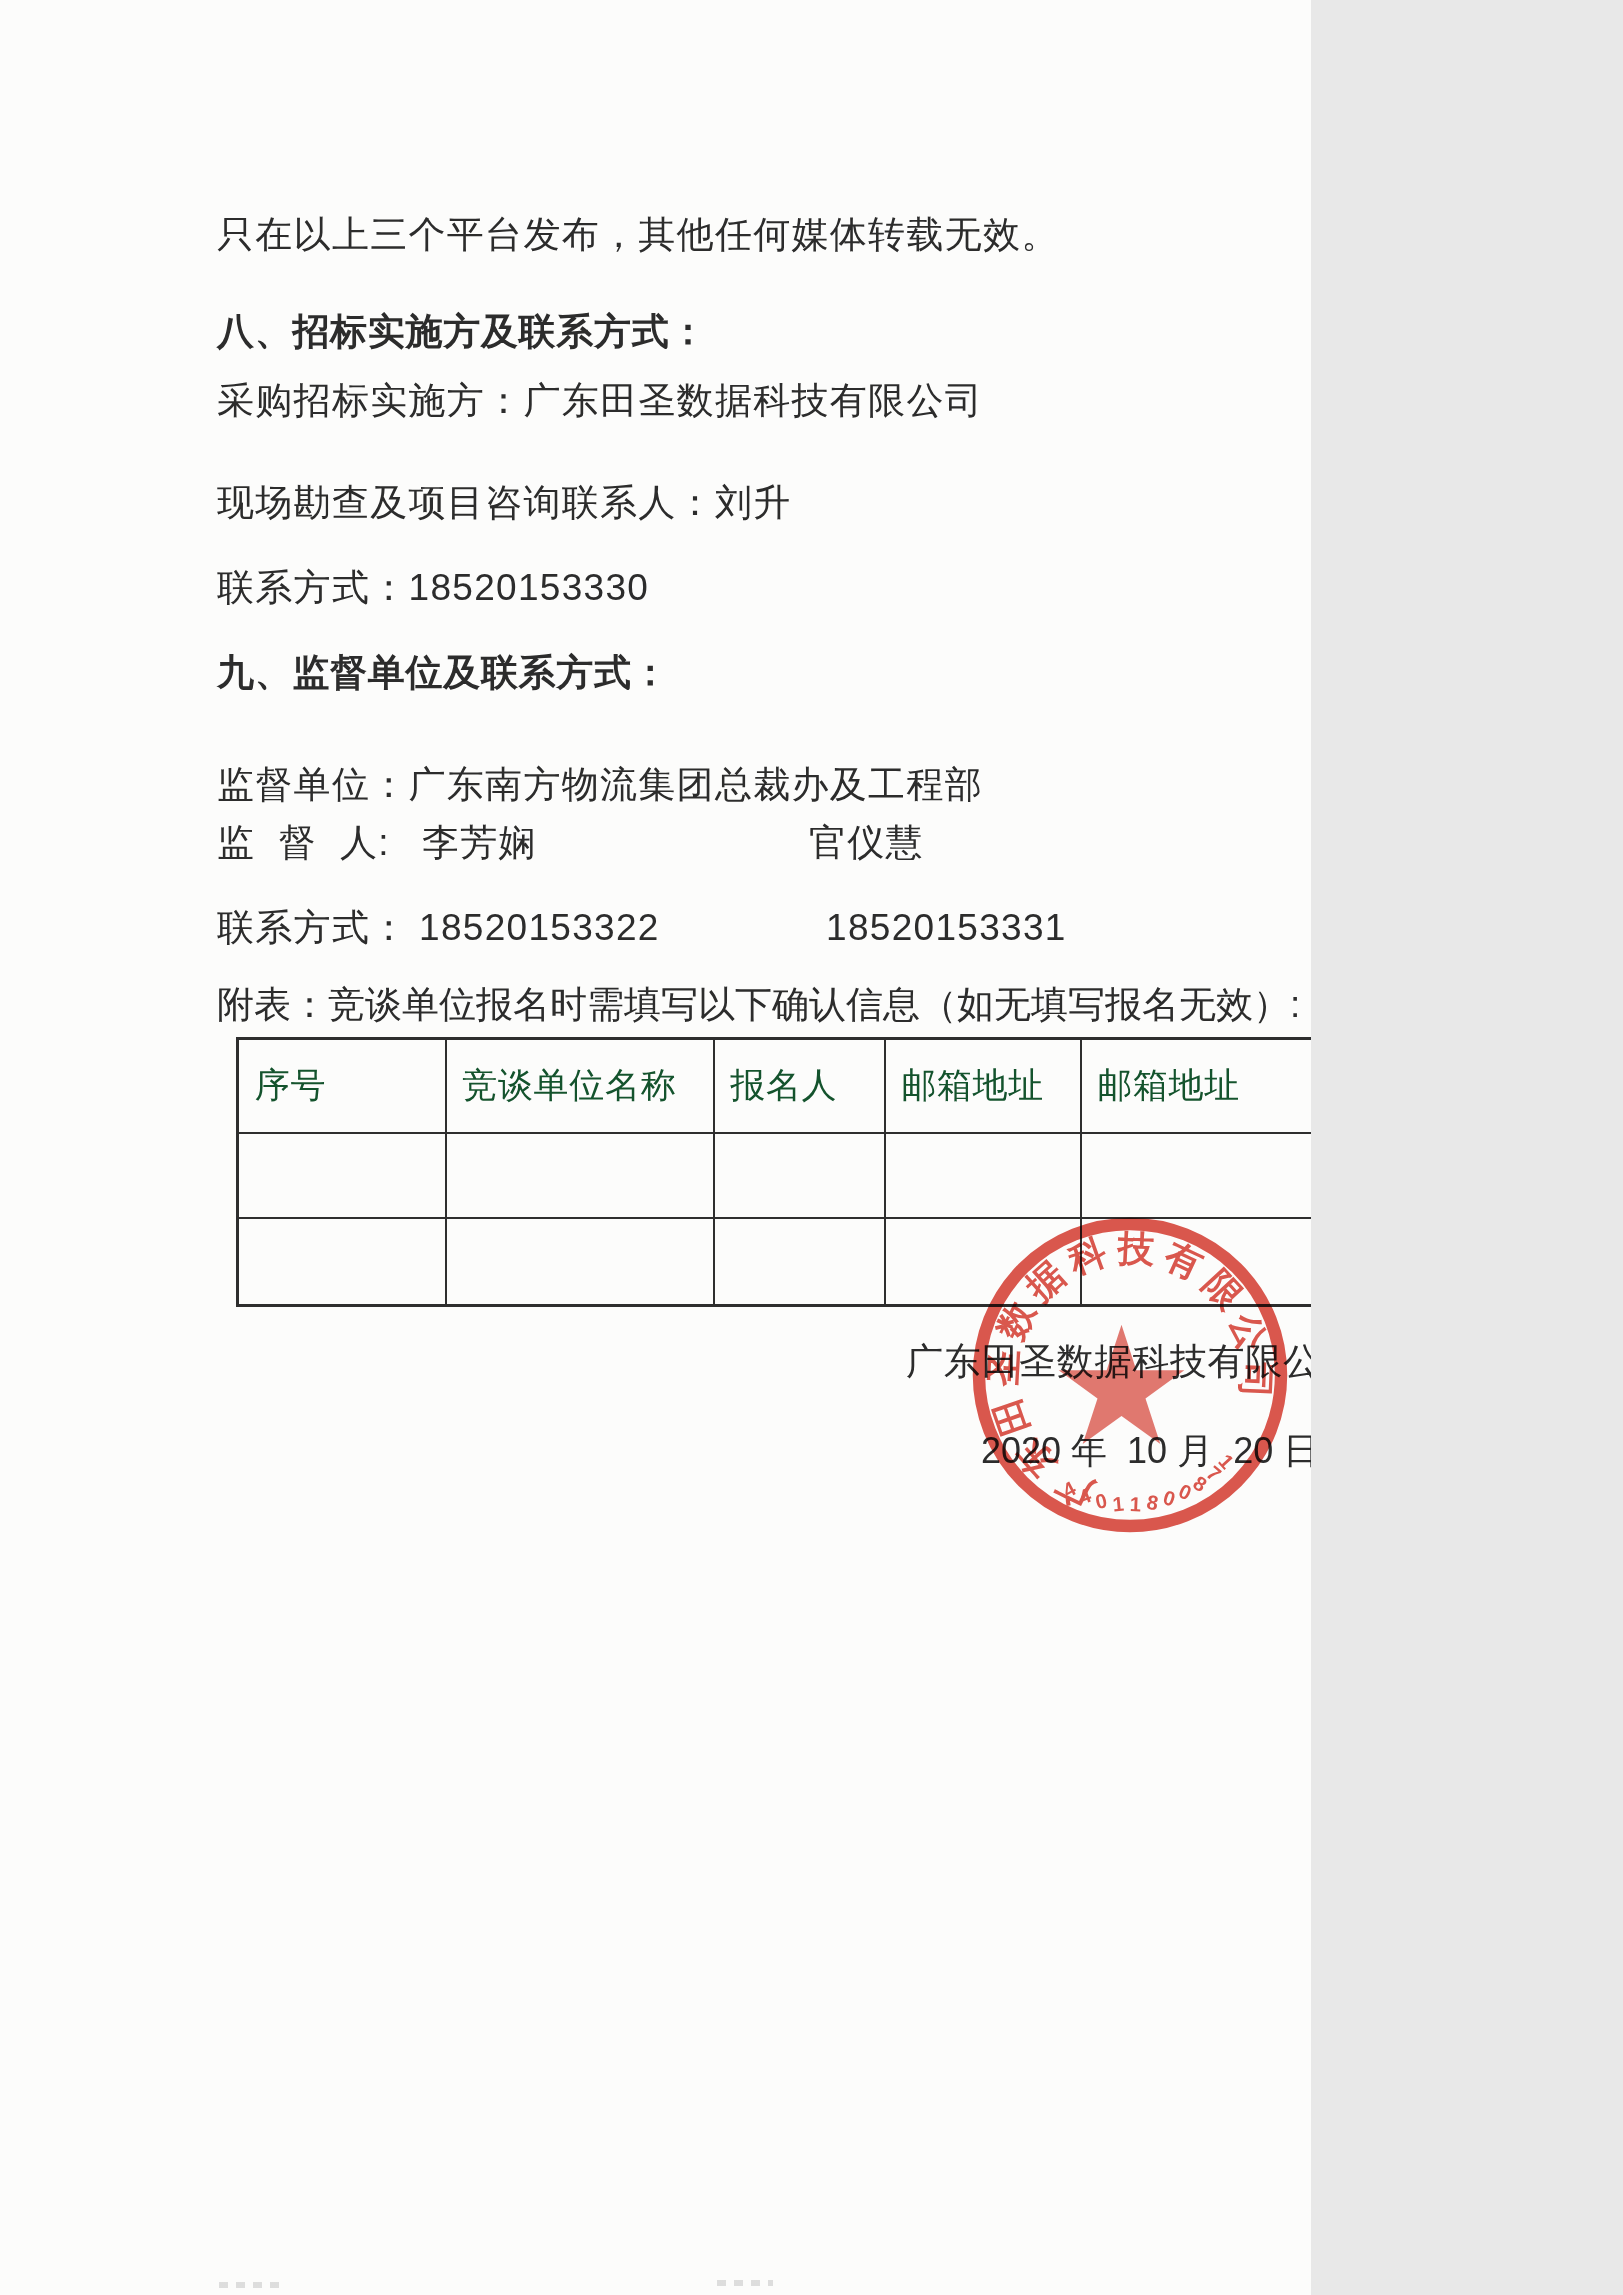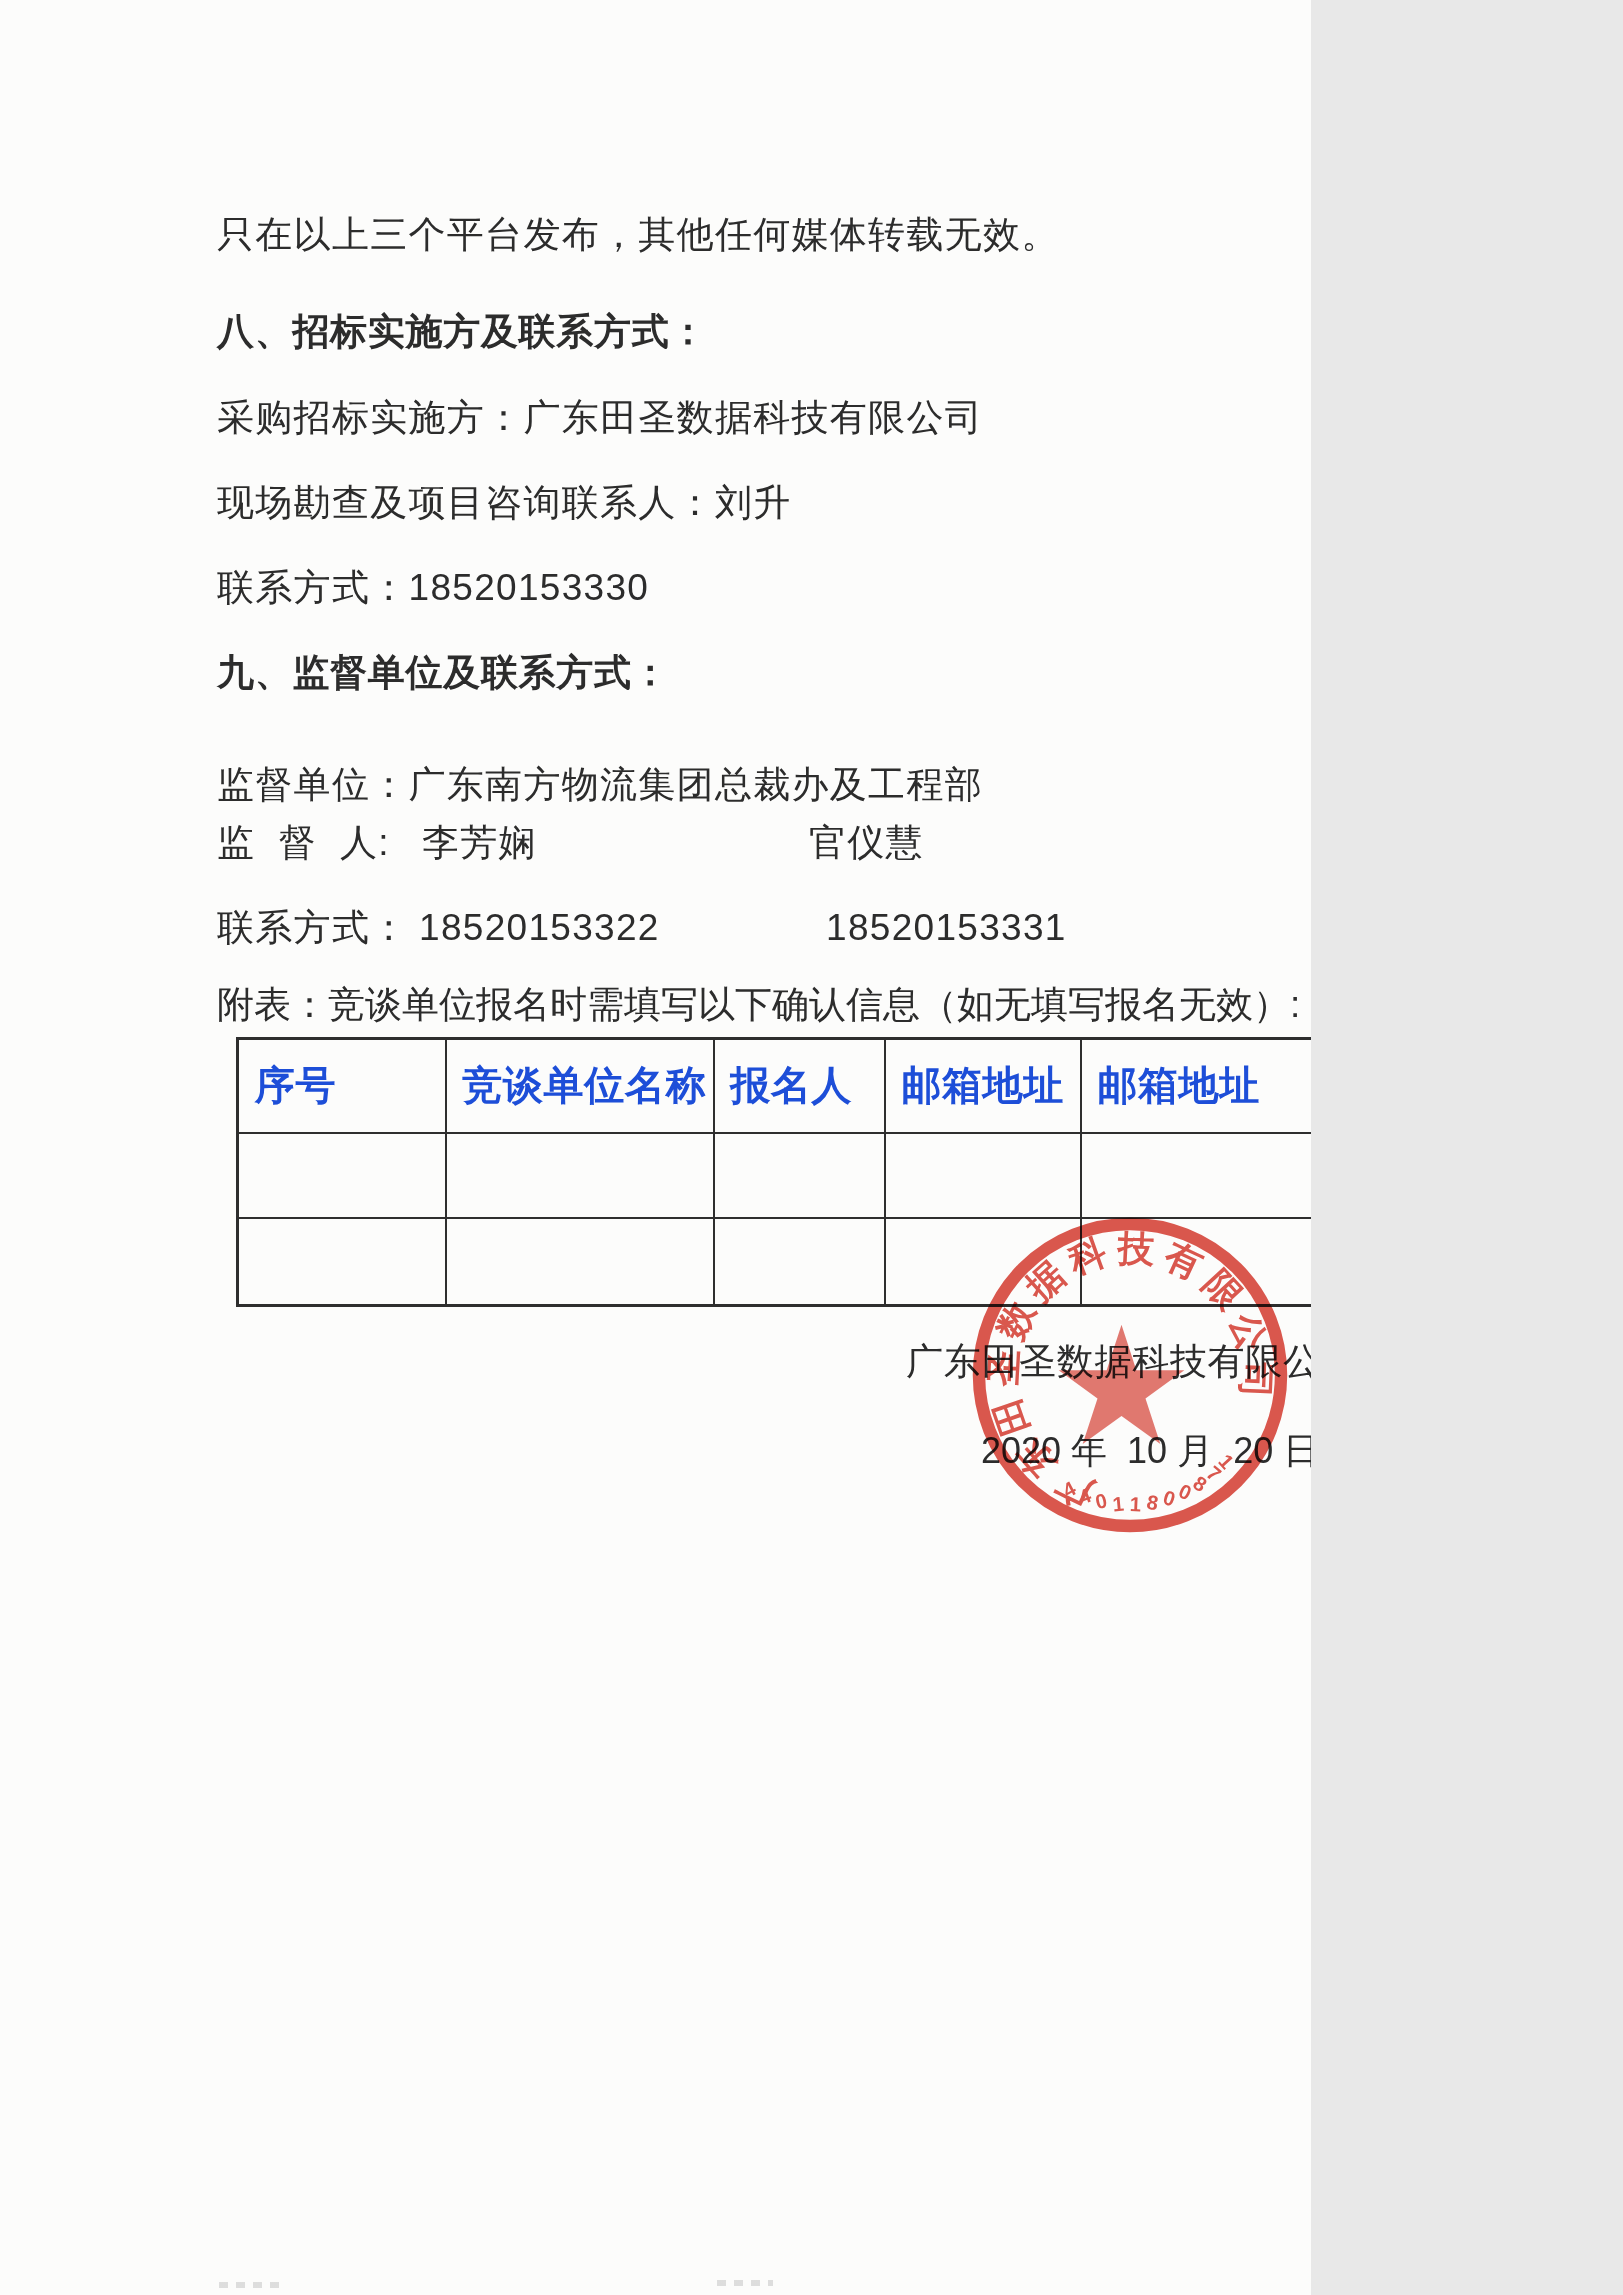--- a/index.html
+++ b/index.html
@@ -20,21 +20,21 @@
   .seg{position:absolute;top:0;font-size:37px;line-height:50px;white-space:pre;}
   .note-line{letter-spacing:0;}
   
   table.reg{
     position:absolute;left:236px;top:1037px;
     border-collapse:collapse;table-layout:fixed;
     width:1149px;
   }
   table.reg td{
     border:2px solid #2e2e2e;
-    font-size:40px;font-weight:bold;color:#1d4ed8;
+    font-size:35px;font-weight:normal;color:#14532d;
     padding:0 0 0 15.7px;vertical-align:middle;
     letter-spacing:0.7px;
   }
   table.reg{border:3.3px solid #2e2e2e;}
   tr.hdr{height:94px;}
   tr.r1{height:85px;}
   tr.r2{height:88px;}
   
   .sig{
     position:absolute;left:906px;top:1337px;
@@ -70,21 +70,21 @@
   .mark-a{left:219px;top:2282px;width:65px;}
   .mark-b{left:717px;top:2280px;width:56px;}
 </style>
 </head>
 <body>
 
 <div class="page">
 
   <div class="line" style="top:210px">只在以上三个平台发布，其他任何媒体转载无效。</div>
   <div class="line bold" style="top:307px">八、招标实施方及联系方式：</div>
-  <div class="line" style="top:393px">采购招标实施方：广东田圣数据科技有限公司</div>
+  <div class="line" style="top:376px">采购招标实施方：广东田圣数据科技有限公司</div>
   <div class="line" style="top:478px">现场勘查及项目咨询联系人：刘升</div>
   <div class="line" style="top:563px">联系方式：18520153330</div>
   <div class="line bold" style="top:648px">九、监督单位及联系方式：</div>
   <div class="line" style="top:760px">监督单位：广东南方物流集团总裁办及工程部</div>
 
   <div class="line" style="top:818px;left:0;width:1623px">
     <span class="seg" style="left:217px">监  督  人:</span>
     <span class="seg" style="left:422px">李芳娴</span>
     <span class="seg" style="left:809px">官仪慧</span>
   </div>

